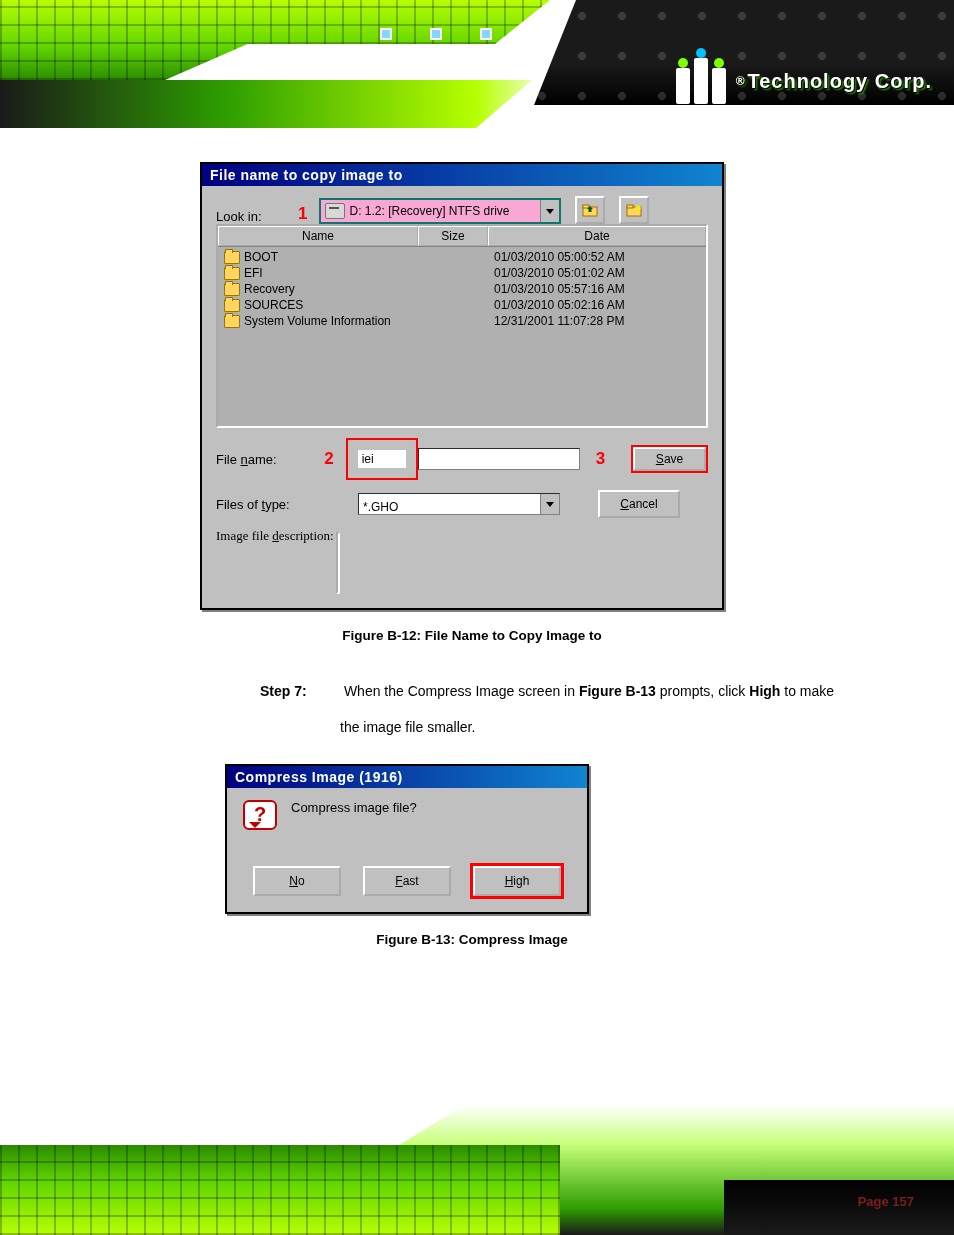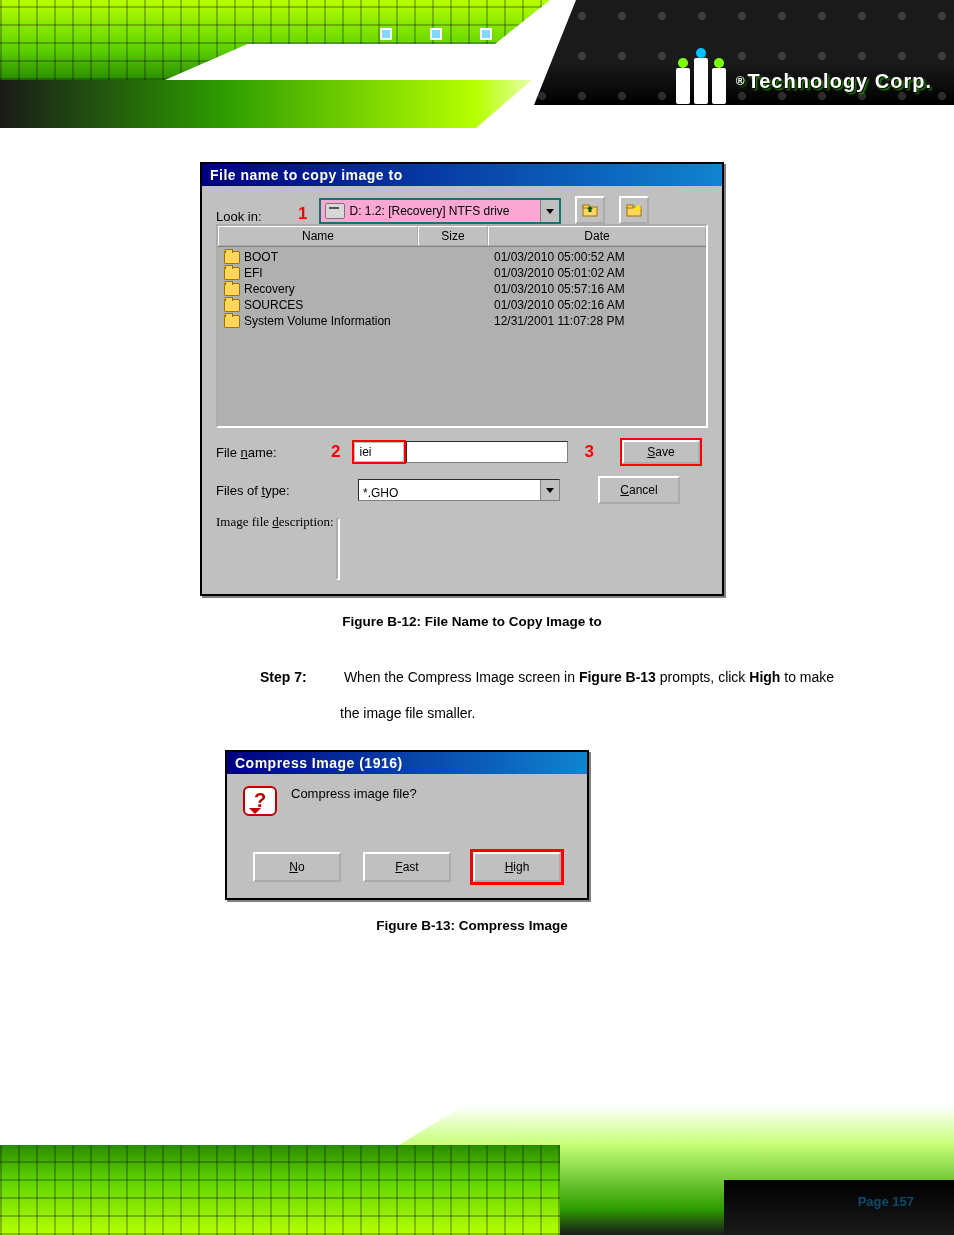--- a/index.html
+++ b/index.html
@@ -273,21 +273,21 @@
     height: 20px;
     padding: 0 4px;
     font-size: 12px;
     display:flex;align-items:center;
   }
   .fname-wrap {
     display:flex; align-items:center;
   }
   .fname-outline {
     border: 2px solid #ff0000;
-    padding: 1px;
+    padding: 10px;
     display:flex;
     align-items:center;
   }
   .fname-outline .txtbox { width: 40px; border: none; height: 18px;}
   .fname-rest { width: 152px; }
 
   .btn-win {
     width: 78px; height: 24px;
     background: #c0c0c0;
     border: 2px outset #fff;
@@ -393,21 +393,21 @@
     outline: 3px solid #ff0000;
   }
 
   
   .page-no {
     position: absolute;
     right: 40px;
     bottom: 26px;
     font-size: 13px;
     font-weight: bold;
-    color: #0c4a6e;
+    color: #7f1d1d;
   }
 </style>
 </head>
 <body>
 
 <div class="top-banner">
   <div class="pcb"></div>
   <div class="gradient-strip"></div>
   <div class="dots">
       <i></i>

